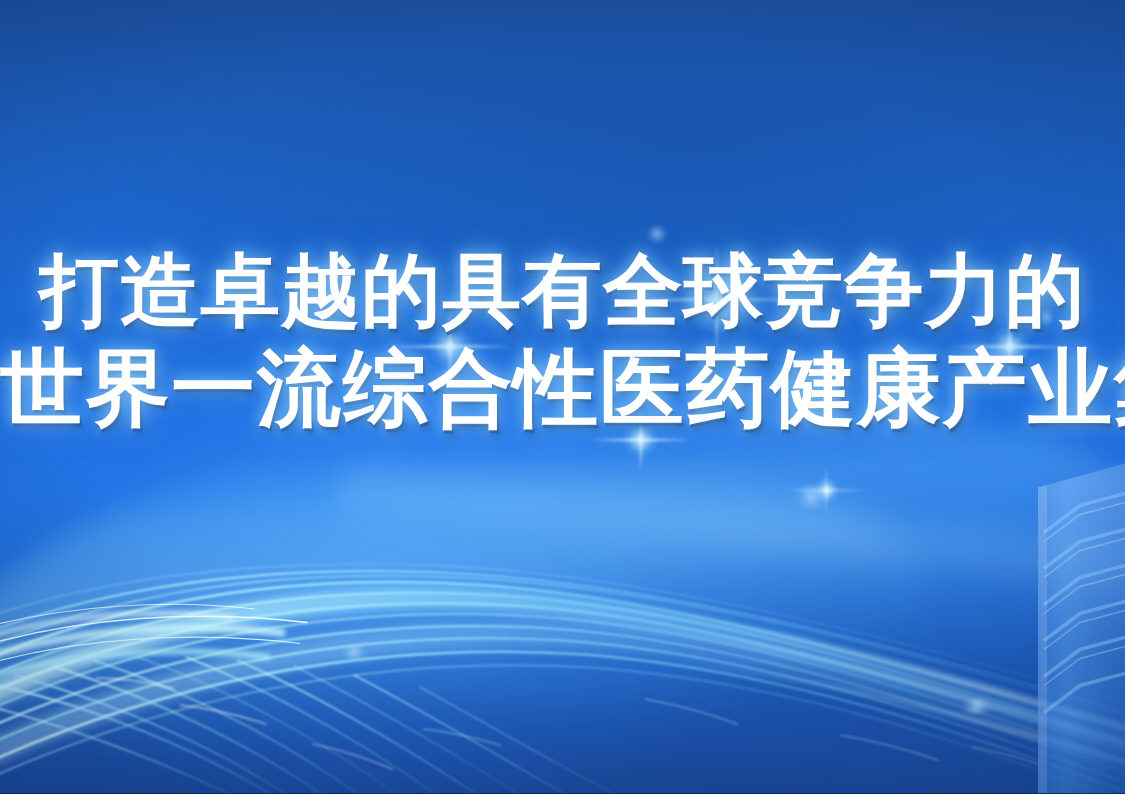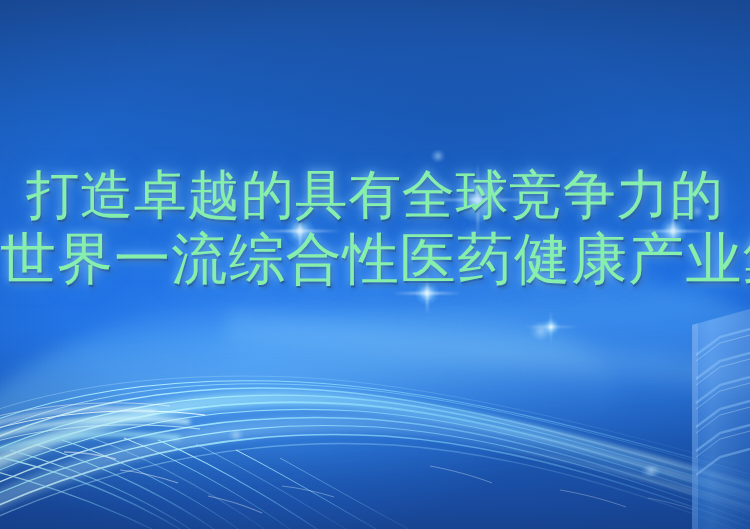--- a/index.html
+++ b/index.html
@@ -174,22 +174,22 @@
   
   .headline {
     position: absolute;
     left: 0;
     right: 0;
     top: 168px;
     text-align: center;
     pointer-events: none;
   }
   .line {
-    color: #86efac;
-    font-weight: 400;
+    color: #ffffff;
+    font-weight: 700;
     letter-spacing: 0.012em;
     white-space: nowrap;
     line-height: 1.0;
     text-shadow:
       0 0 10px rgba(150,215,255,0.85),
       0 0 22px rgba(90,180,255,0.55),
       1px 2px 0 rgba(16,60,130,0.75),
       2px 3px 4px rgba(10,45,110,0.55);
   }
   .line1 { font-size: 53px; padding-bottom: 10px; }

